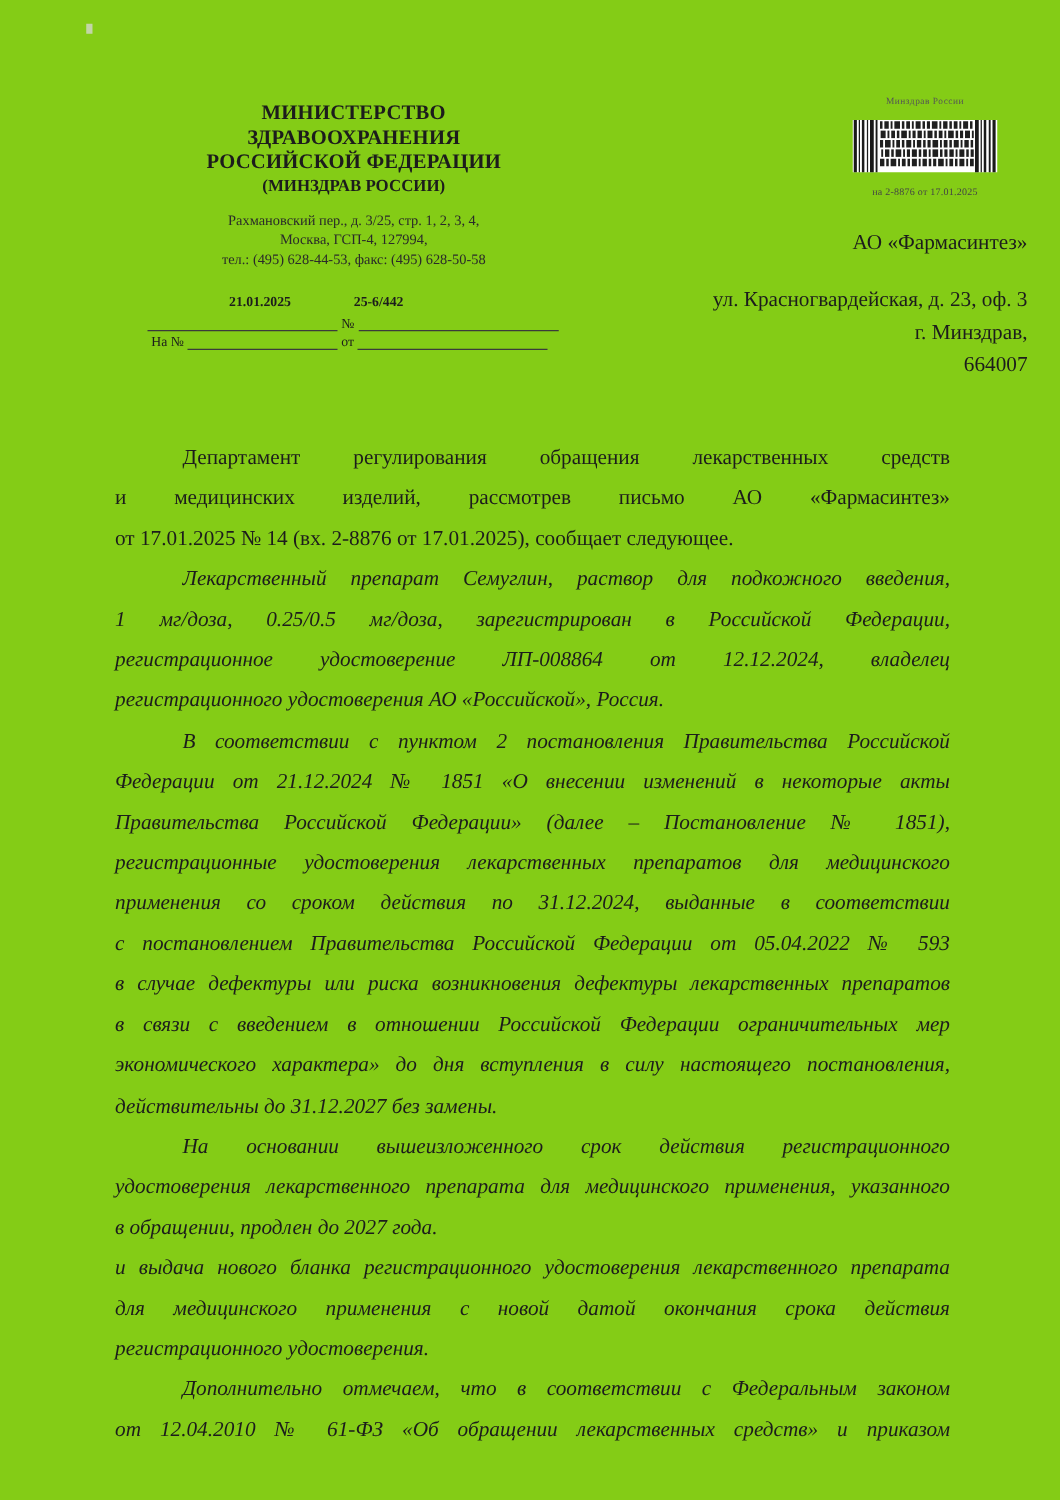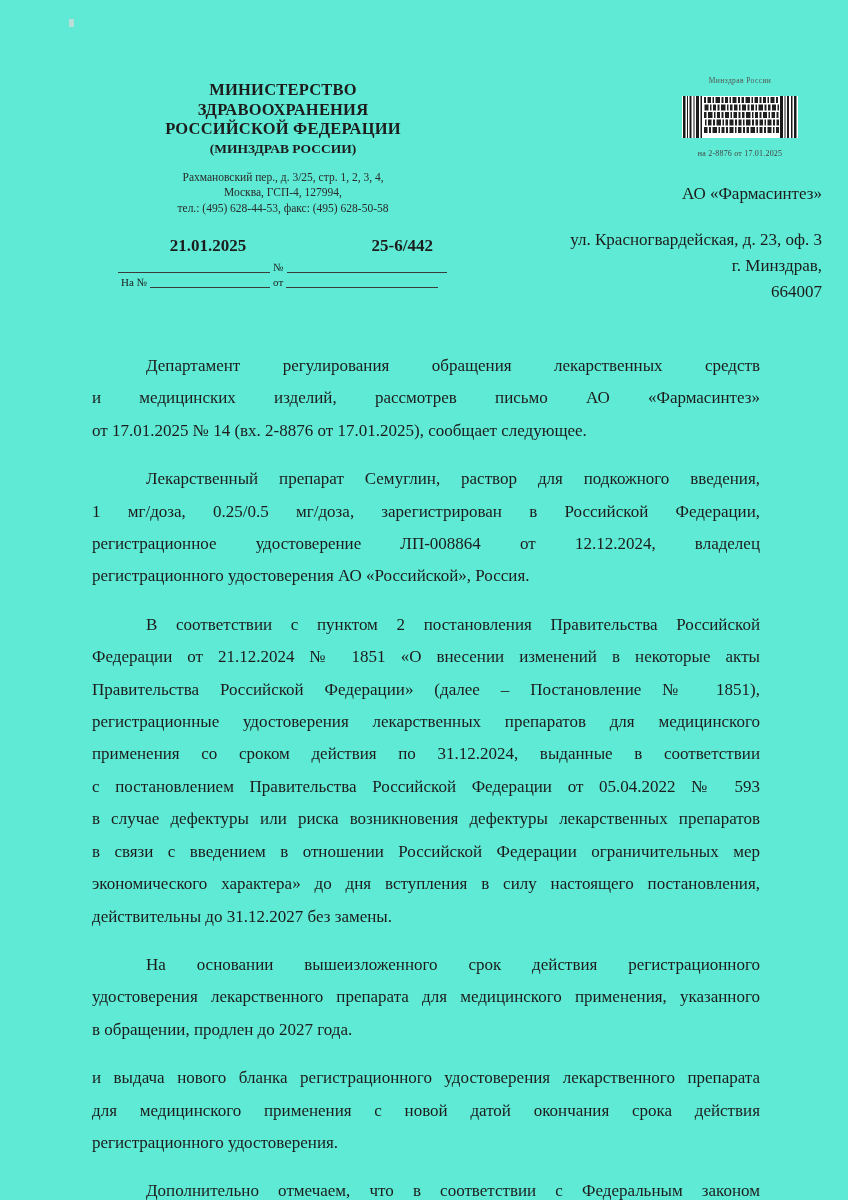--- a/index.html
+++ b/index.html
@@ -12,21 +12,21 @@
     height: 1200px;
     position: relative;
     font-family: "Liberation Serif", "DejaVu Serif", serif;
     color: #1c1c1c;
     overflow: hidden;
   }
 
   .page {
     position: absolute;
     inset: 0;
-    background: #5eead4;
+    background: #84cc16;
   }
 
   
   .scan-speck {
     position: absolute;
     left: 69px;
     top: 19px;
     width: 5px;
     height: 8px;
     background: #d8d8d8;
@@ -66,25 +66,25 @@
     position: absolute;
     left: 118px;
     top: 236px;
     width: 330px;
     font-size: 12px;
   }
   .ref-values {
     display: flex;
     justify-content: center;
     font-weight: bold;
-    font-size: 17px;
+    font-size: 11px;
     margin-bottom: 2px;
   }
   .ref-values .rv-date { width: 150px; text-align: center; }
-  .ref-values .rv-num  { width: 150px; text-align: right; }
+  .ref-values .rv-num  { width: 150px; text-align: left; }
 
   .ref-row {
     display: flex;
     align-items: flex-end;
     height: 15px;
   }
   .ref-row .lbl {
     font-size: 11px;
     padding: 0 3px 0 3px;
     white-space: nowrap;
@@ -149,21 +149,21 @@
     width: 668px;
     font-size: 17px;
     line-height: 32.4px;
   }
   .para {
     margin: 0;
     text-align: justify;
     text-indent: 54px;
     text-justify: inter-word;
   }
-  .para + .para { margin-top: 16px; }
+  .para + .para { margin-top: 0px; font-style: italic; }
   
   .para .ln {
     display: block;
     text-align: justify;
     text-align-last: justify;
     text-indent: 0;
   }
   .para .ln.first { text-indent: 54px; }
   .para .ln.last {
     text-align-last: left;

